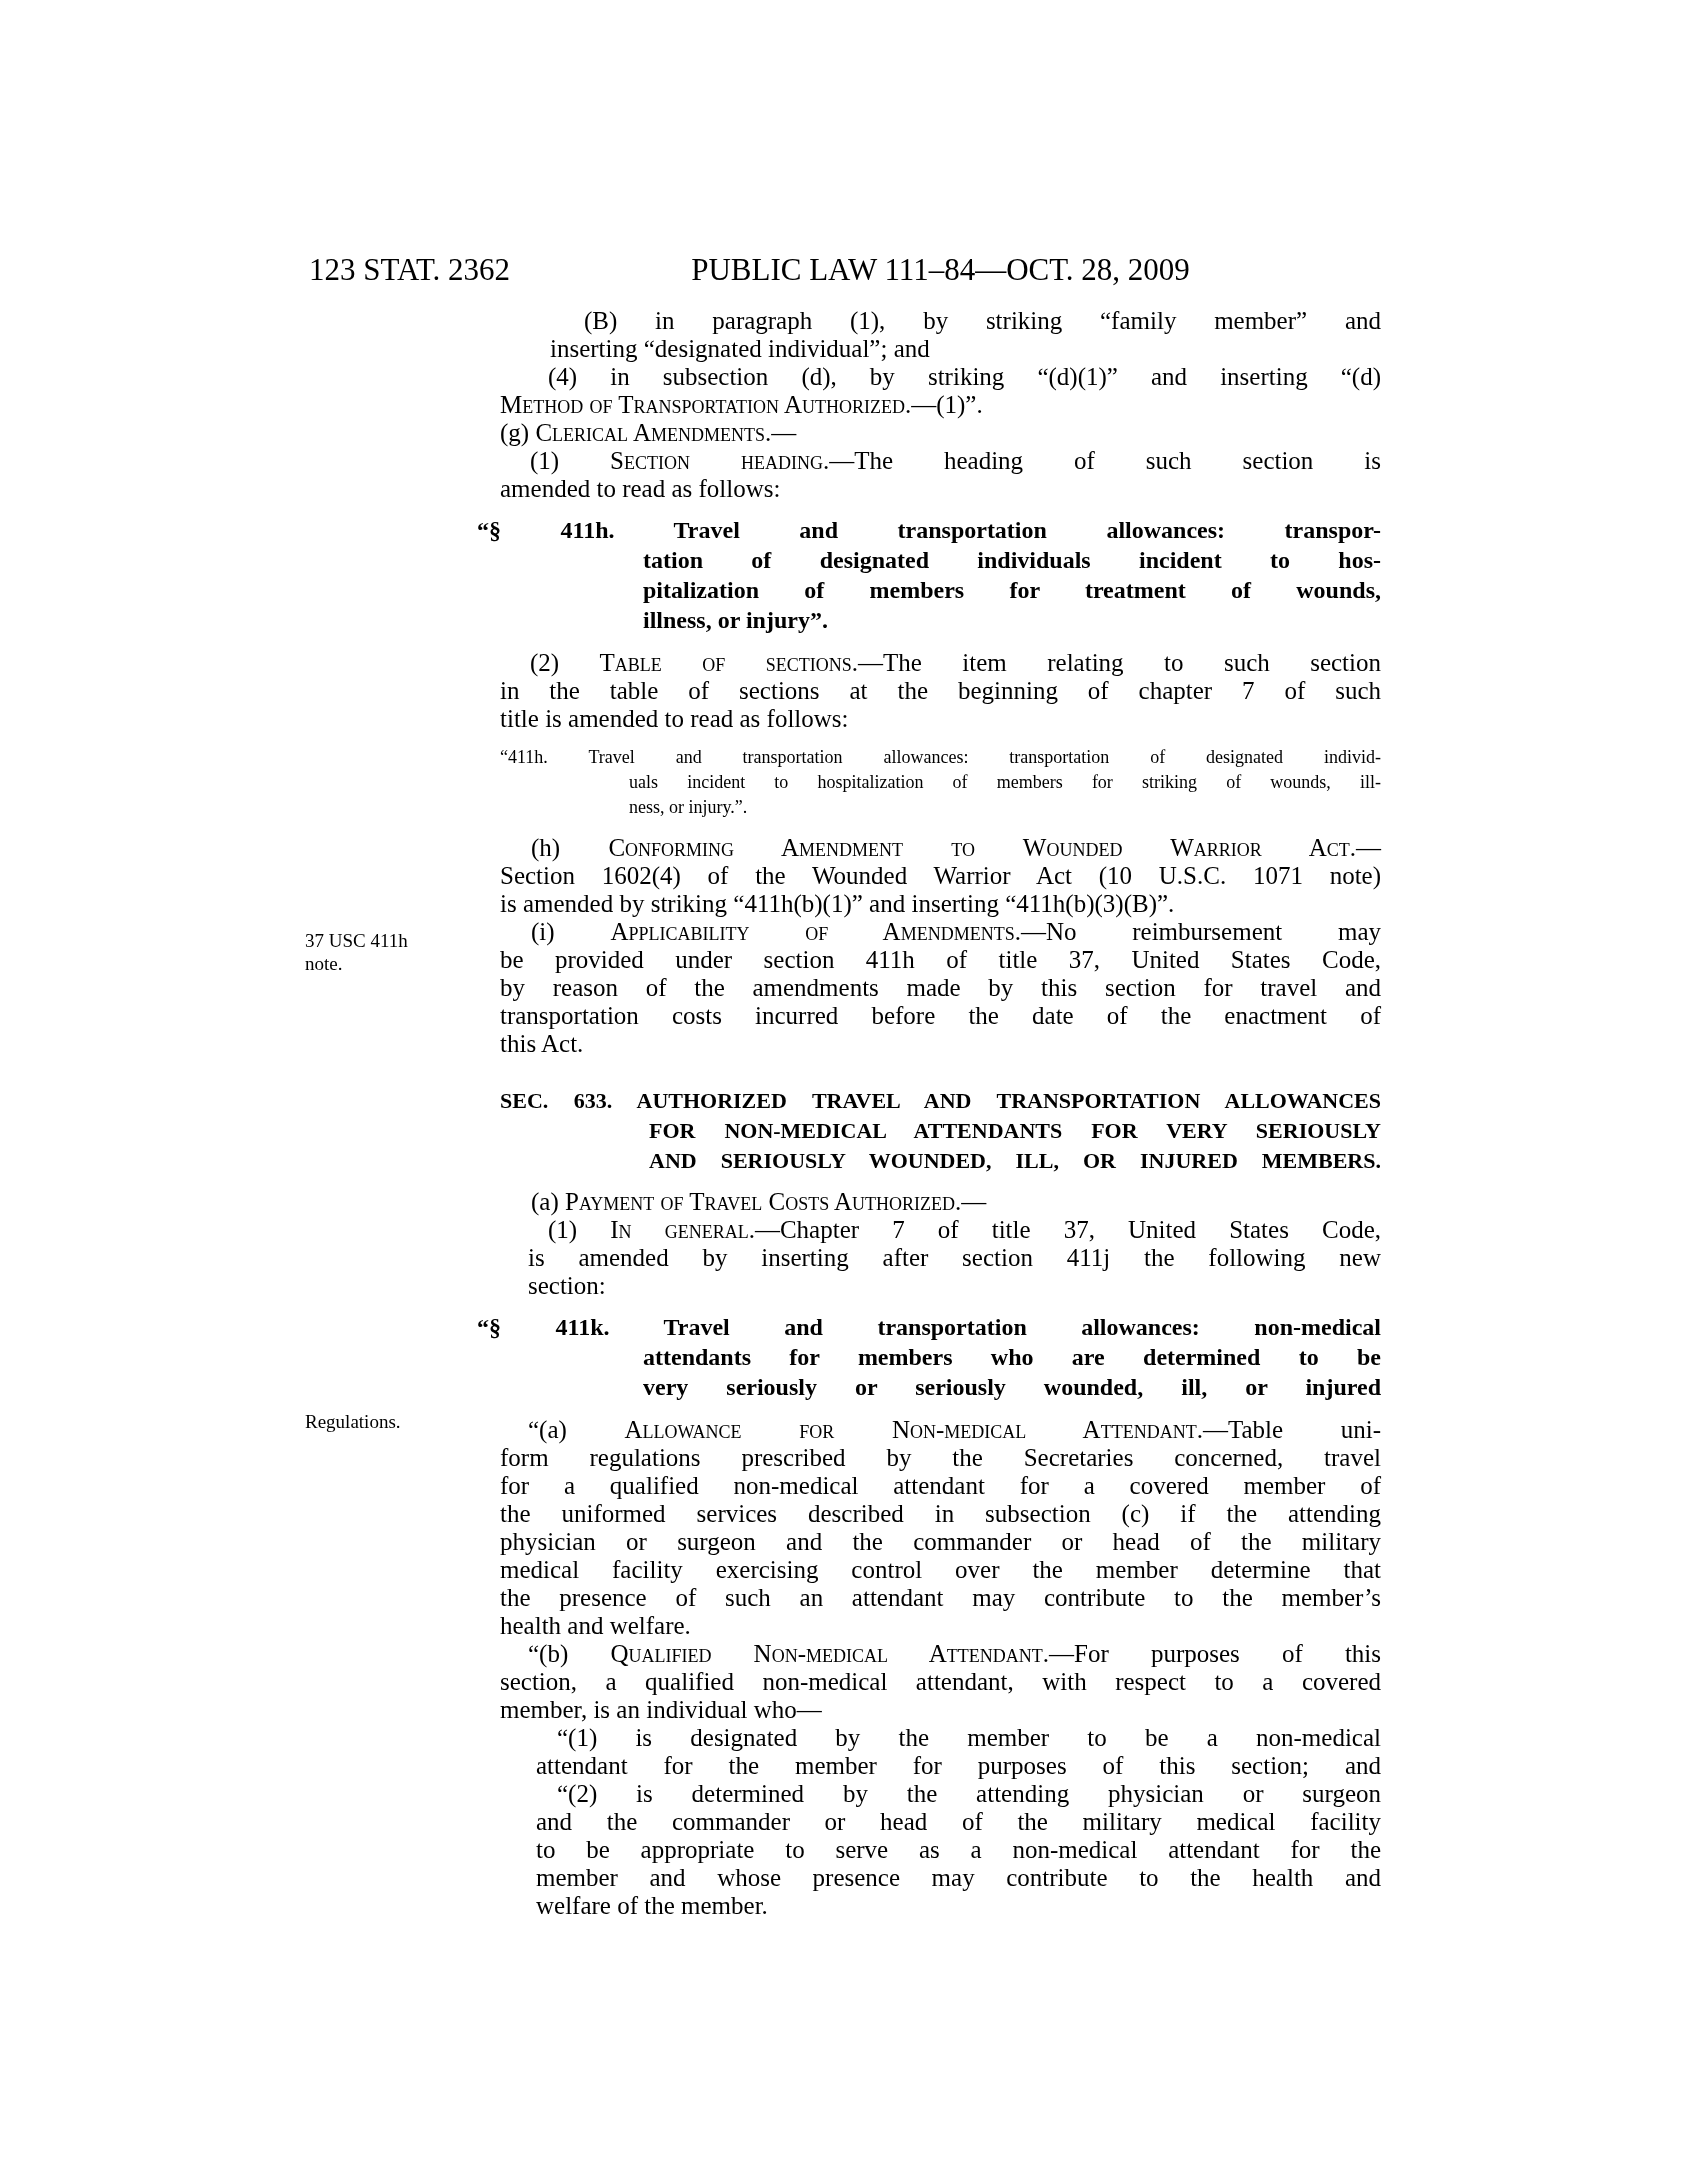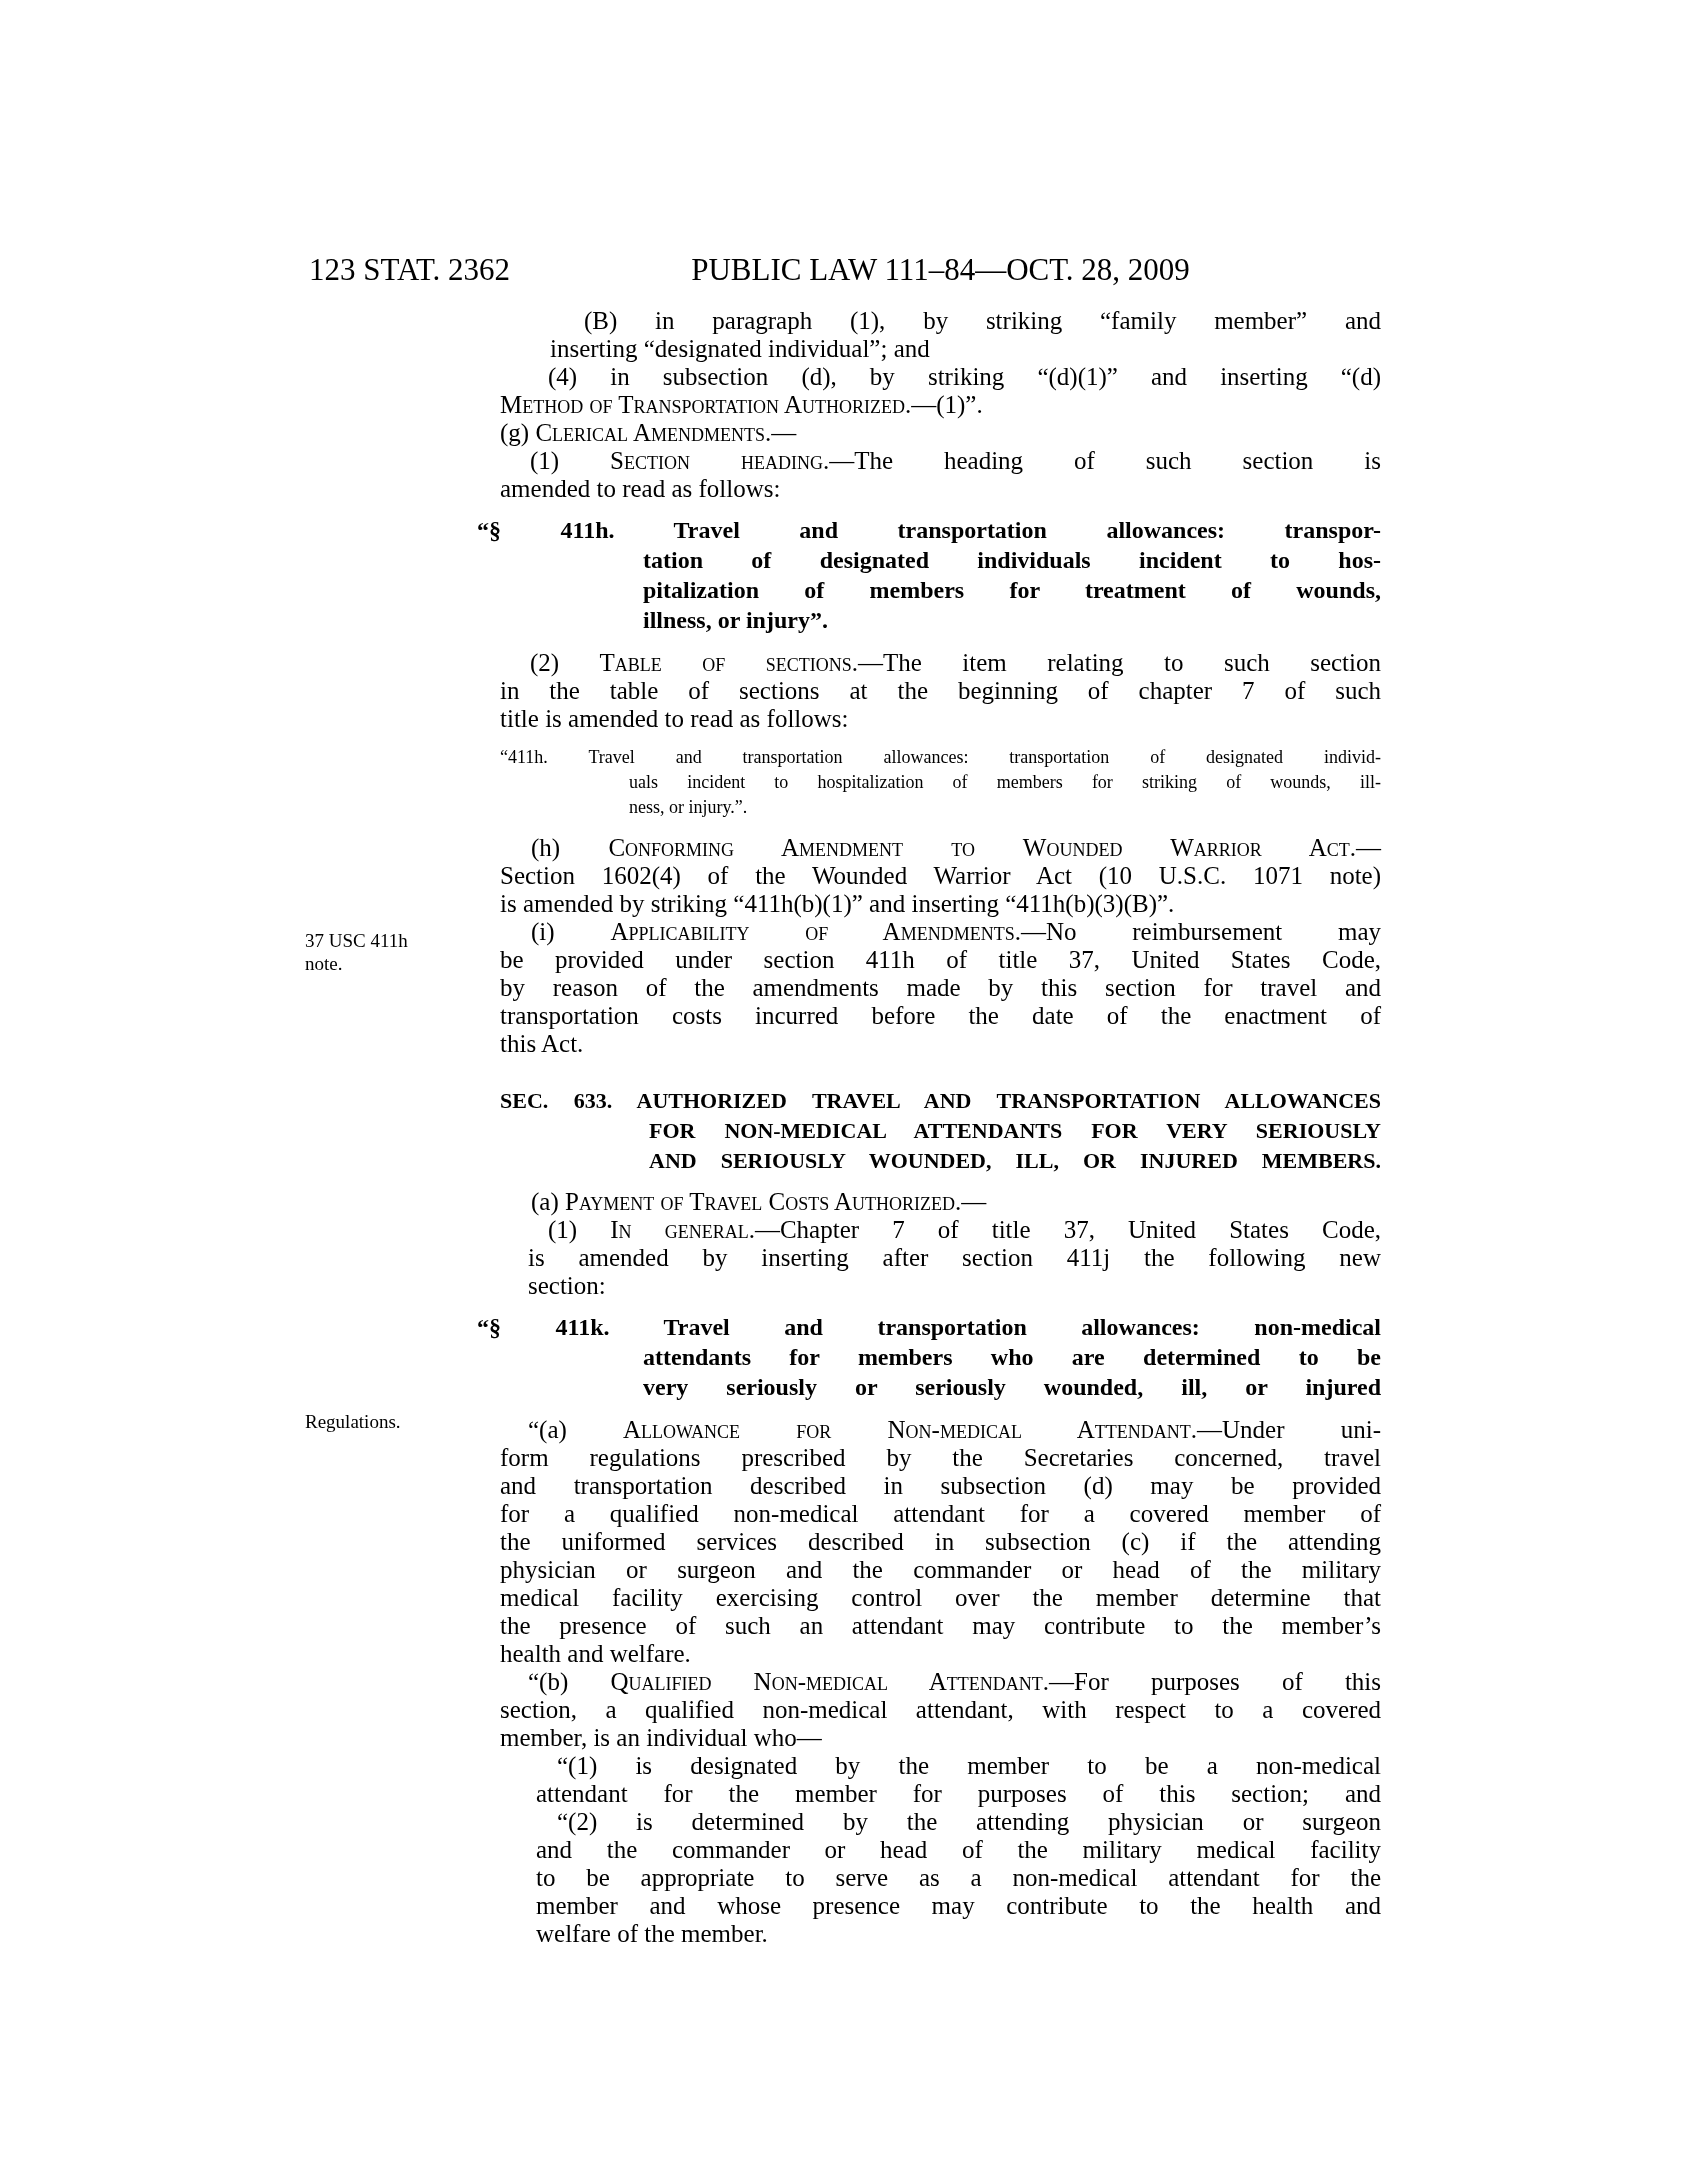--- a/index.html
+++ b/index.html
@@ -134,23 +134,22 @@
         <div class="tline" style="text-indent: 48px;"><span>(1) </span><span class="sc">In general.—</span><span>Chapter 7 of title 37, United States Code,</span></div>
         <div class="tline" style="text-indent: 28px;"><span>is amended by inserting after section 411j the following new</span></div>
         <div class="tline last" style="text-indent: 28px;"><span>section:</span></div>
       </div>
       <div class="para head" style="margin-top: 12px; margin-bottom: 14px;">
         <div class="tline" style="text-indent: -23px;"><span>“§ 411k. Travel and transportation allowances: non-medical</span></div>
         <div class="tline" style="text-indent: 143px;"><span>attendants for members who are determined to be</span></div>
         <div class="tline" style="text-indent: 143px;"><span>very seriously or seriously wounded, ill, or injured</span></div>
       </div>
       <div class="para body">
-        <div class="tline" style="text-indent: 28px;"><span>“(a) </span><span class="sc">Allowance for Non-medical Attendant.—</span><span>Under uni-</span></div>
+        <div class="tline" style="text-indent: 28px;"><span>“(a) </span><span class="sc">Allowance for Non-medical Attendant.—</span><span>Table uni-</span></div>
         <div class="tline" style="text-indent: 0px;"><span>form regulations prescribed by the Secretaries concerned, travel</span></div>
-        <div class="tline" style="text-indent: 0px;"><span>and transportation described in subsection (d) may be provided</span></div>
         <div class="tline" style="text-indent: 0px;"><span>for a qualified non-medical attendant for a covered member of</span></div>
         <div class="tline" style="text-indent: 0px;"><span>the uniformed services described in subsection (c) if the attending</span></div>
         <div class="tline" style="text-indent: 0px;"><span>physician or surgeon and the commander or head of the military</span></div>
         <div class="tline" style="text-indent: 0px;"><span>medical facility exercising control over the member determine that</span></div>
         <div class="tline" style="text-indent: 0px;"><span>the presence of such an attendant may contribute to the member’s</span></div>
         <div class="tline last" style="text-indent: 0px;"><span>health and welfare.</span></div>
       </div>
       <div class="para body">
         <div class="tline" style="text-indent: 28px;"><span>“(b) </span><span class="sc">Qualified Non-medical Attendant.—</span><span>For purposes of this</span></div>
         <div class="tline" style="text-indent: 0px;"><span>section, a qualified non-medical attendant, with respect to a covered</span></div>

